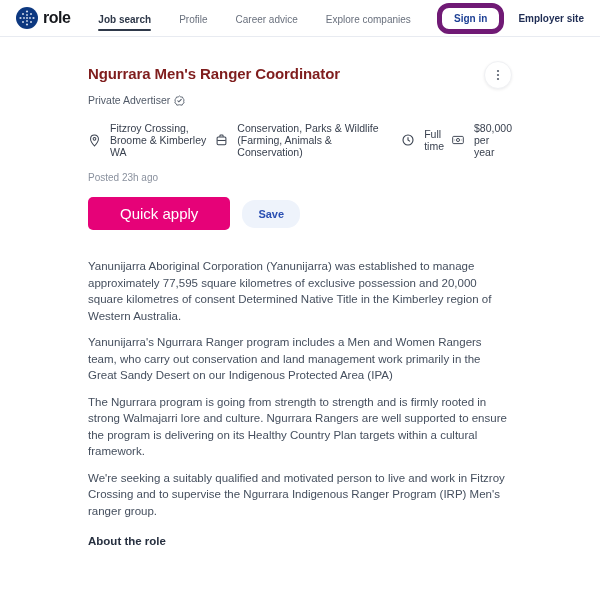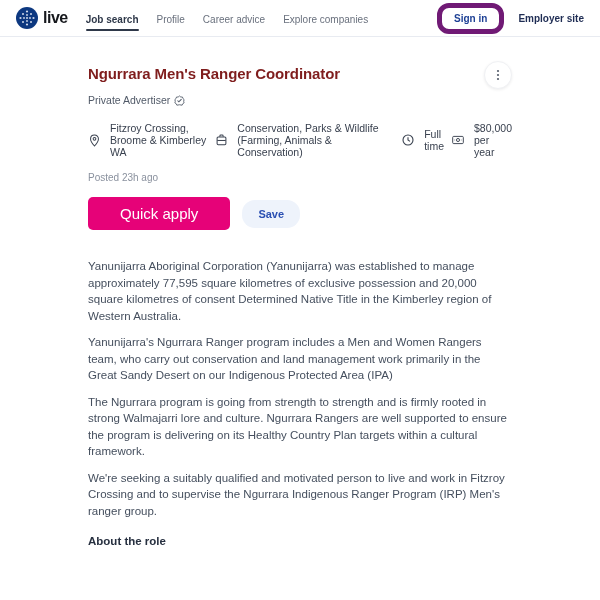--- a/index.html
+++ b/index.html
@@ -7,21 +7,21 @@
 
   
   .site-header {
     display: flex; align-items: center; justify-content: space-between;
     height: 37px; padding: 0 16px; border-bottom: 1px solid #e8ebf1; background: #fff;
   }
   .header-left { display: flex; align-items: center; gap: 18px; }
   .logo { display: flex; align-items: center; gap: 5px; cursor: pointer; }
   .logo-text { font-size: 16px; font-weight: bold; color: #16181d; letter-spacing: -0.5px; }
   .main-nav { display: flex; align-items: center; gap: 18px; }
-  .nav-item { font-size: 10px; color: #69707d; cursor: pointer; padding: 11px 0 9px; position: relative; }
+  .nav-item { font-size: 10px; color: #69707d; cursor: pointer; padding: 11px 0 9px; position: relative; margin-left: 10px; }
   .nav-item.active { color: #2e3849; font-weight: bold; }
   .nav-item.active::after {
     content: ""; position: absolute; left: 0; right: 0; bottom: 3px; height: 2px; background: #2e3849; border-radius: 1px;
   }
   .header-right { display: flex; align-items: center; gap: 14px; }
   .signin-btn {
     font-family: inherit; font-size: 10px; font-weight: bold; color: #1c3f94;
     background: #fff; border: 5px solid #701a75; border-radius: 12px; padding: 5px 12px; cursor: pointer;
   }
   .employer-link { font-size: 10px; font-weight: bold; color: #1f2d54; cursor: pointer; text-decoration: none; }
@@ -82,21 +82,21 @@
             <circle cx="7" cy="15" r="1"></circle>
               <circle cx="15" cy="15" r="1"></circle>
             <circle cx="11" cy="8" r="0.9"></circle>
               <circle cx="11" cy="14" r="0.9"></circle>
             <circle cx="8" cy="11" r="0.9"></circle>
               <circle cx="14" cy="11" r="0.9"></circle>
             <circle cx="11" cy="11" r="1"></circle>
           </g>
         </svg>
       </span>
-      <span class="logo-text">live</span>
+      <span class="logo-text">role</span>
     </div>
     <nav class="main-nav">
       <span class="nav-item active">Job search</span>
       <span class="nav-item">Profile</span>
       <span class="nav-item">Career advice</span>
       <span class="nav-item">Explore companies</span>
     </nav>
   </div>
   <div class="header-right">
     <button class="signin-btn">Sign in</button>

